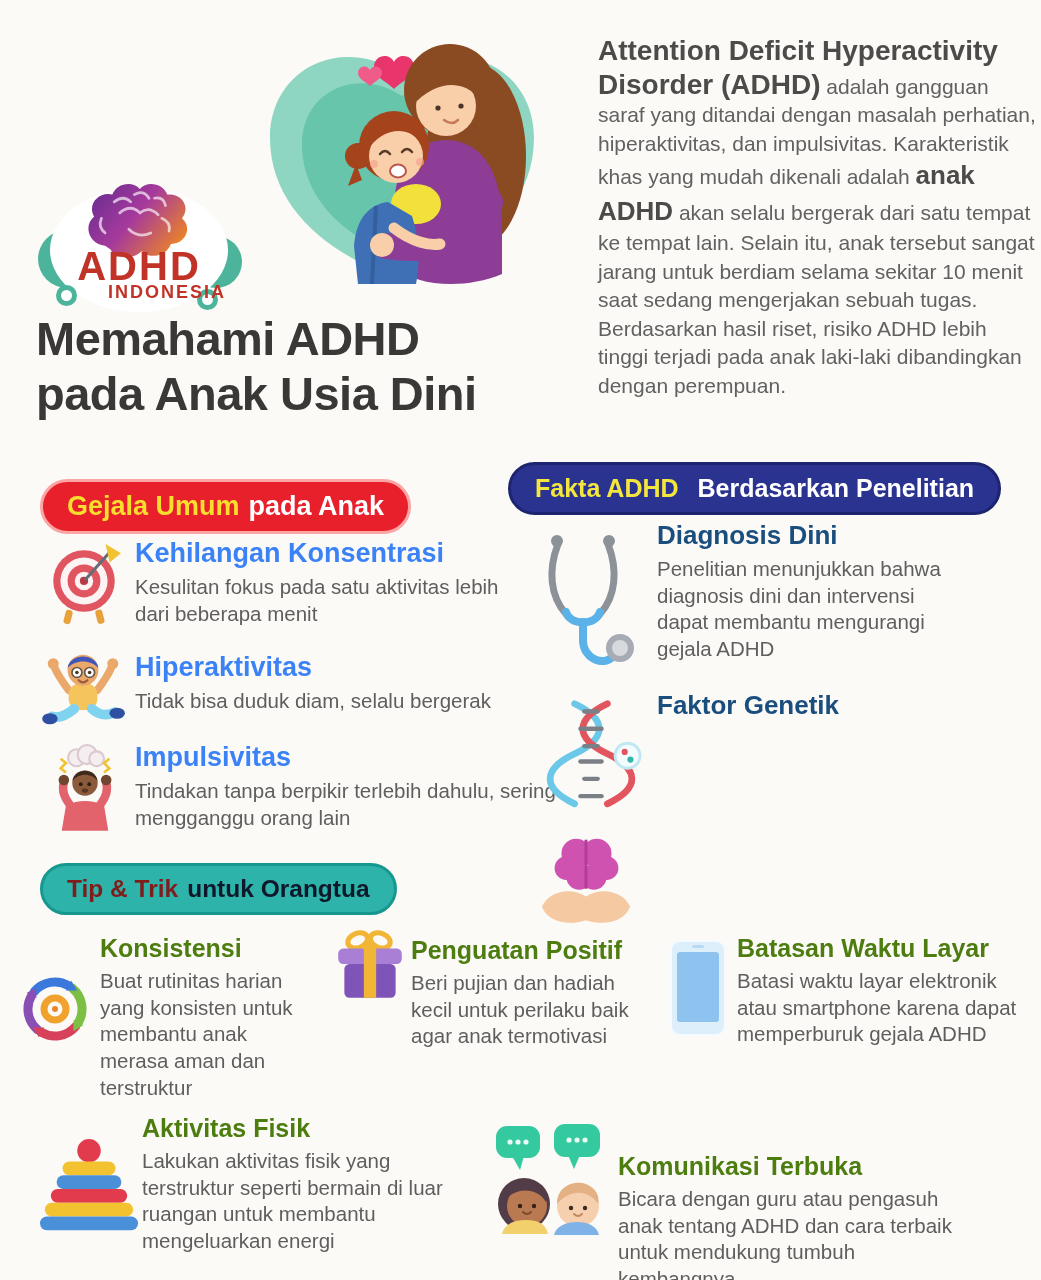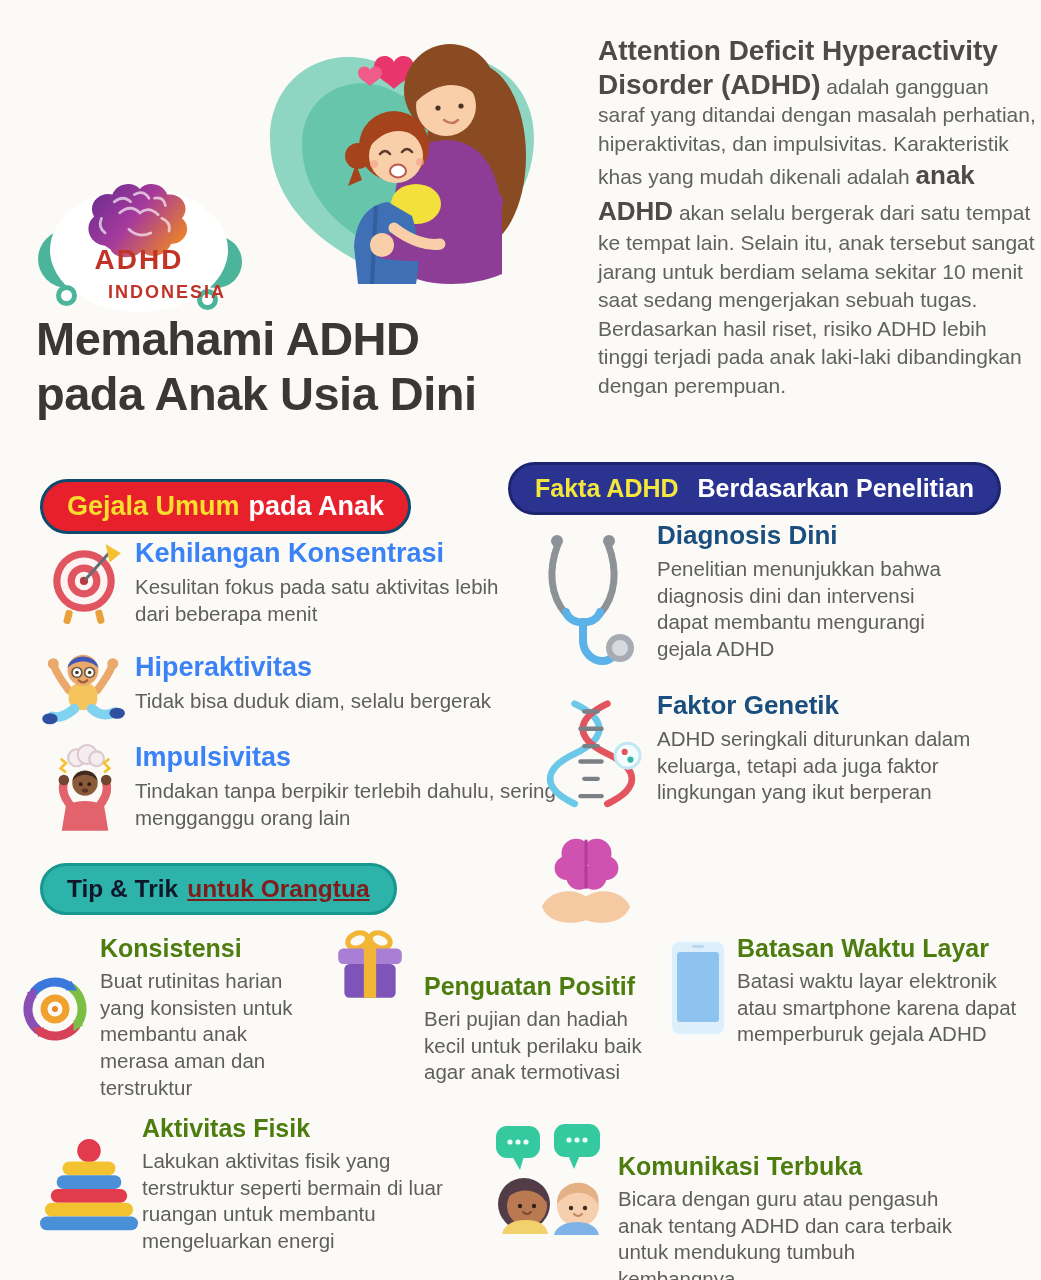--- a/index.html
+++ b/index.html
@@ -11,62 +11,62 @@
   
   .logo{position:absolute;left:40px;top:182px;width:198px;height:138px;}
   .logo .teal-l{position:absolute;left:-2px;top:48px;width:58px;height:58px;border-radius:50%;background:#4db49c;}
   .logo .teal-r{position:absolute;right:-4px;top:54px;width:52px;height:52px;border-radius:50%;background:#4db49c;}
   .logo .ring{position:absolute;width:11px;height:11px;border:5px solid #4db49c;border-radius:50%;background:#fff;}
   .logo .ring.l{left:16px;top:103px;}
   .logo .ring.r{right:20px;top:107px;}
   .logo .disc{position:absolute;left:10px;top:6px;width:178px;height:124px;border-radius:50%;background:#ffffff;}
   .logo svg.brain{position:absolute;left:34px;top:-4px;width:128px;height:88px;}
   .logo .brand{position:absolute;left:0;top:62px;width:100%;text-align:center;
-    font-size:28px;font-weight:800;letter-spacing:2px;color:#c13227;}
+    font-size:40px;font-weight:800;letter-spacing:2px;color:#c13227;}
   .logo .sub{position:absolute;left:46px;top:100px;width:100%;text-align:left;
     font-size:18px;font-weight:700;letter-spacing:2px;color:#c13227;padding-left:22px;}
   
   .hero{position:absolute;left:244px;top:6px;width:316px;height:292px;}
   
   .intro{position:absolute;left:598px;top:34px;width:442px;margin:0;
     font-size:21px;line-height:1.36;color:#616161;}
   .intro .b-xl{font-size:28px;font-weight:700;color:#4c4b49;line-height:1.2;}
   .intro .b-lg{font-size:26px;font-weight:700;color:#4c4b49;}
   
   .page-title{position:absolute;left:36px;top:312px;width:560px;margin:0;
     font-size:47px;font-weight:700;color:#3a3836;line-height:1.17;letter-spacing:-0.5px;}
   .page-title .tl{display:block;}
   
   .badge{position:absolute;border-radius:999px;font-weight:700;white-space:nowrap;padding:9px 24px;}
   .badge .rest{margin-left:9px;}
-  .badge-gejala{left:40px;top:479px;background:#e7202c;border:3px solid #0c4a6e;font-size:27px;}
+  .badge-gejala{left:40px;top:479px;background:#e7202c;border:3px solid #fca5a5;font-size:27px;}
   .badge-gejala .hl{color:#f8df2e;} .badge-gejala .rest{color:#ffffff;}
   .badge-fakta{left:508px;top:462px;background:#2b3391;border:3px solid #1d2570;font-size:25px;}
   .badge-fakta .hl{color:#f3e63d;} .badge-fakta .rest{color:#ffffff;margin-left:19px;}
   .badge-tips{left:40px;top:863px;background:#2db3aa;border:3px solid #17988f;font-size:24.5px;}
-  .badge-tips .hl{color:#0f172a;} .badge-tips .rest{color:#7f1d1d;text-decoration:underline;}
+  .badge-tips .hl{color:#7f1d1d;} .badge-tips .rest{color:#0f172a;}
   
   .item{position:absolute;}
   .item h3{margin:0;font-weight:700;white-space:nowrap;}
   .item p{margin:5px 0 0;font-size:20.5px;line-height:1.3;color:#5f5e5e;}
   .g-item h3{font-size:27px;color:#3b82f6;}
   .f-item h3{font-size:26px;color:#1a4e7e;}
   .t-item h3{font-size:25px;color:#4d7c0f;}
   .icon{position:absolute;display:block;line-height:0;}
   
   .pos-g1{left:135px;top:538px;width:365px;} .pos-ig1{left:44px;top:542px;width:80px;}
   .pos-g2{left:135px;top:652px;width:430px;} .pos-ig2{left:40px;top:646px;width:86px;}
   .pos-g3{left:135px;top:742px;width:430px;} .pos-ig3{left:48px;top:744px;width:74px;}
   
   .pos-f1{left:657px;top:520px;width:302px;} .pos-if1{left:528px;top:528px;width:112px;}
   .pos-f2{left:657px;top:690px;width:325px;} .pos-if2{left:540px;top:698px;width:102px;}
   .pos-f3{left:657px;top:824px;width:350px;} .pos-if3{left:534px;top:824px;width:104px;}
   
   .pos-t1{left:100px;top:934px;width:218px;} .pos-it1{left:8px;top:962px;width:94px;}
-  .pos-t2{left:424px;top:936px;width:242px;margin-top:36px;} .pos-it2{left:330px;top:924px;width:80px;}
+  .pos-t2{left:411px;top:936px;width:242px;} .pos-it2{left:330px;top:924px;width:80px;}
   .pos-t3{left:737px;top:934px;width:290px;} .pos-it3{left:670px;top:940px;width:56px;}
   .pos-t4{left:142px;top:1114px;width:305px;} .pos-it4{left:38px;top:1136px;width:102px;}
   .pos-t5{left:618px;top:1116px;width:340px;margin-top:36px;} .pos-it5{left:490px;top:1122px;width:126px;}
 </style>
 </head>
 <body>
 
 <div class="poster">
 
   <div class="logo">
@@ -256,21 +256,20 @@
             <line x1="42" y1="102" x2="64" y2="102"></line>
         </g>
       </g>
       <circle cx="91" cy="60" r="13" fill="#f2fbfe" stroke="#bfe8f2" stroke-width="3"></circle>
       <circle cx="88" cy="56" r="3.2" fill="#e2545e"></circle>
         <circle cx="94" cy="64" r="3.2" fill="#35b6a8"></circle>
     </svg>
   </span>
   <div class="item f-item pos-f2">
     <h3>Faktor Genetik</h3>
-    <p>ADHD seringkali diturunkan dalam keluarga, tetapi ada juga faktor lingkungan yang ikut berperan</p>
   </div>
 
   <span class="icon pos-if3">
     <svg viewBox="0 0 106 112" width="104">
       <g fill="#cf52b0">
         <circle cx="43" cy="30" r="15"></circle>
           <circle cx="64" cy="30" r="15"></circle>
         <circle cx="33" cy="45" r="12"></circle>
           <circle cx="74" cy="45" r="12"></circle>
         <circle cx="46" cy="54" r="13"></circle>

